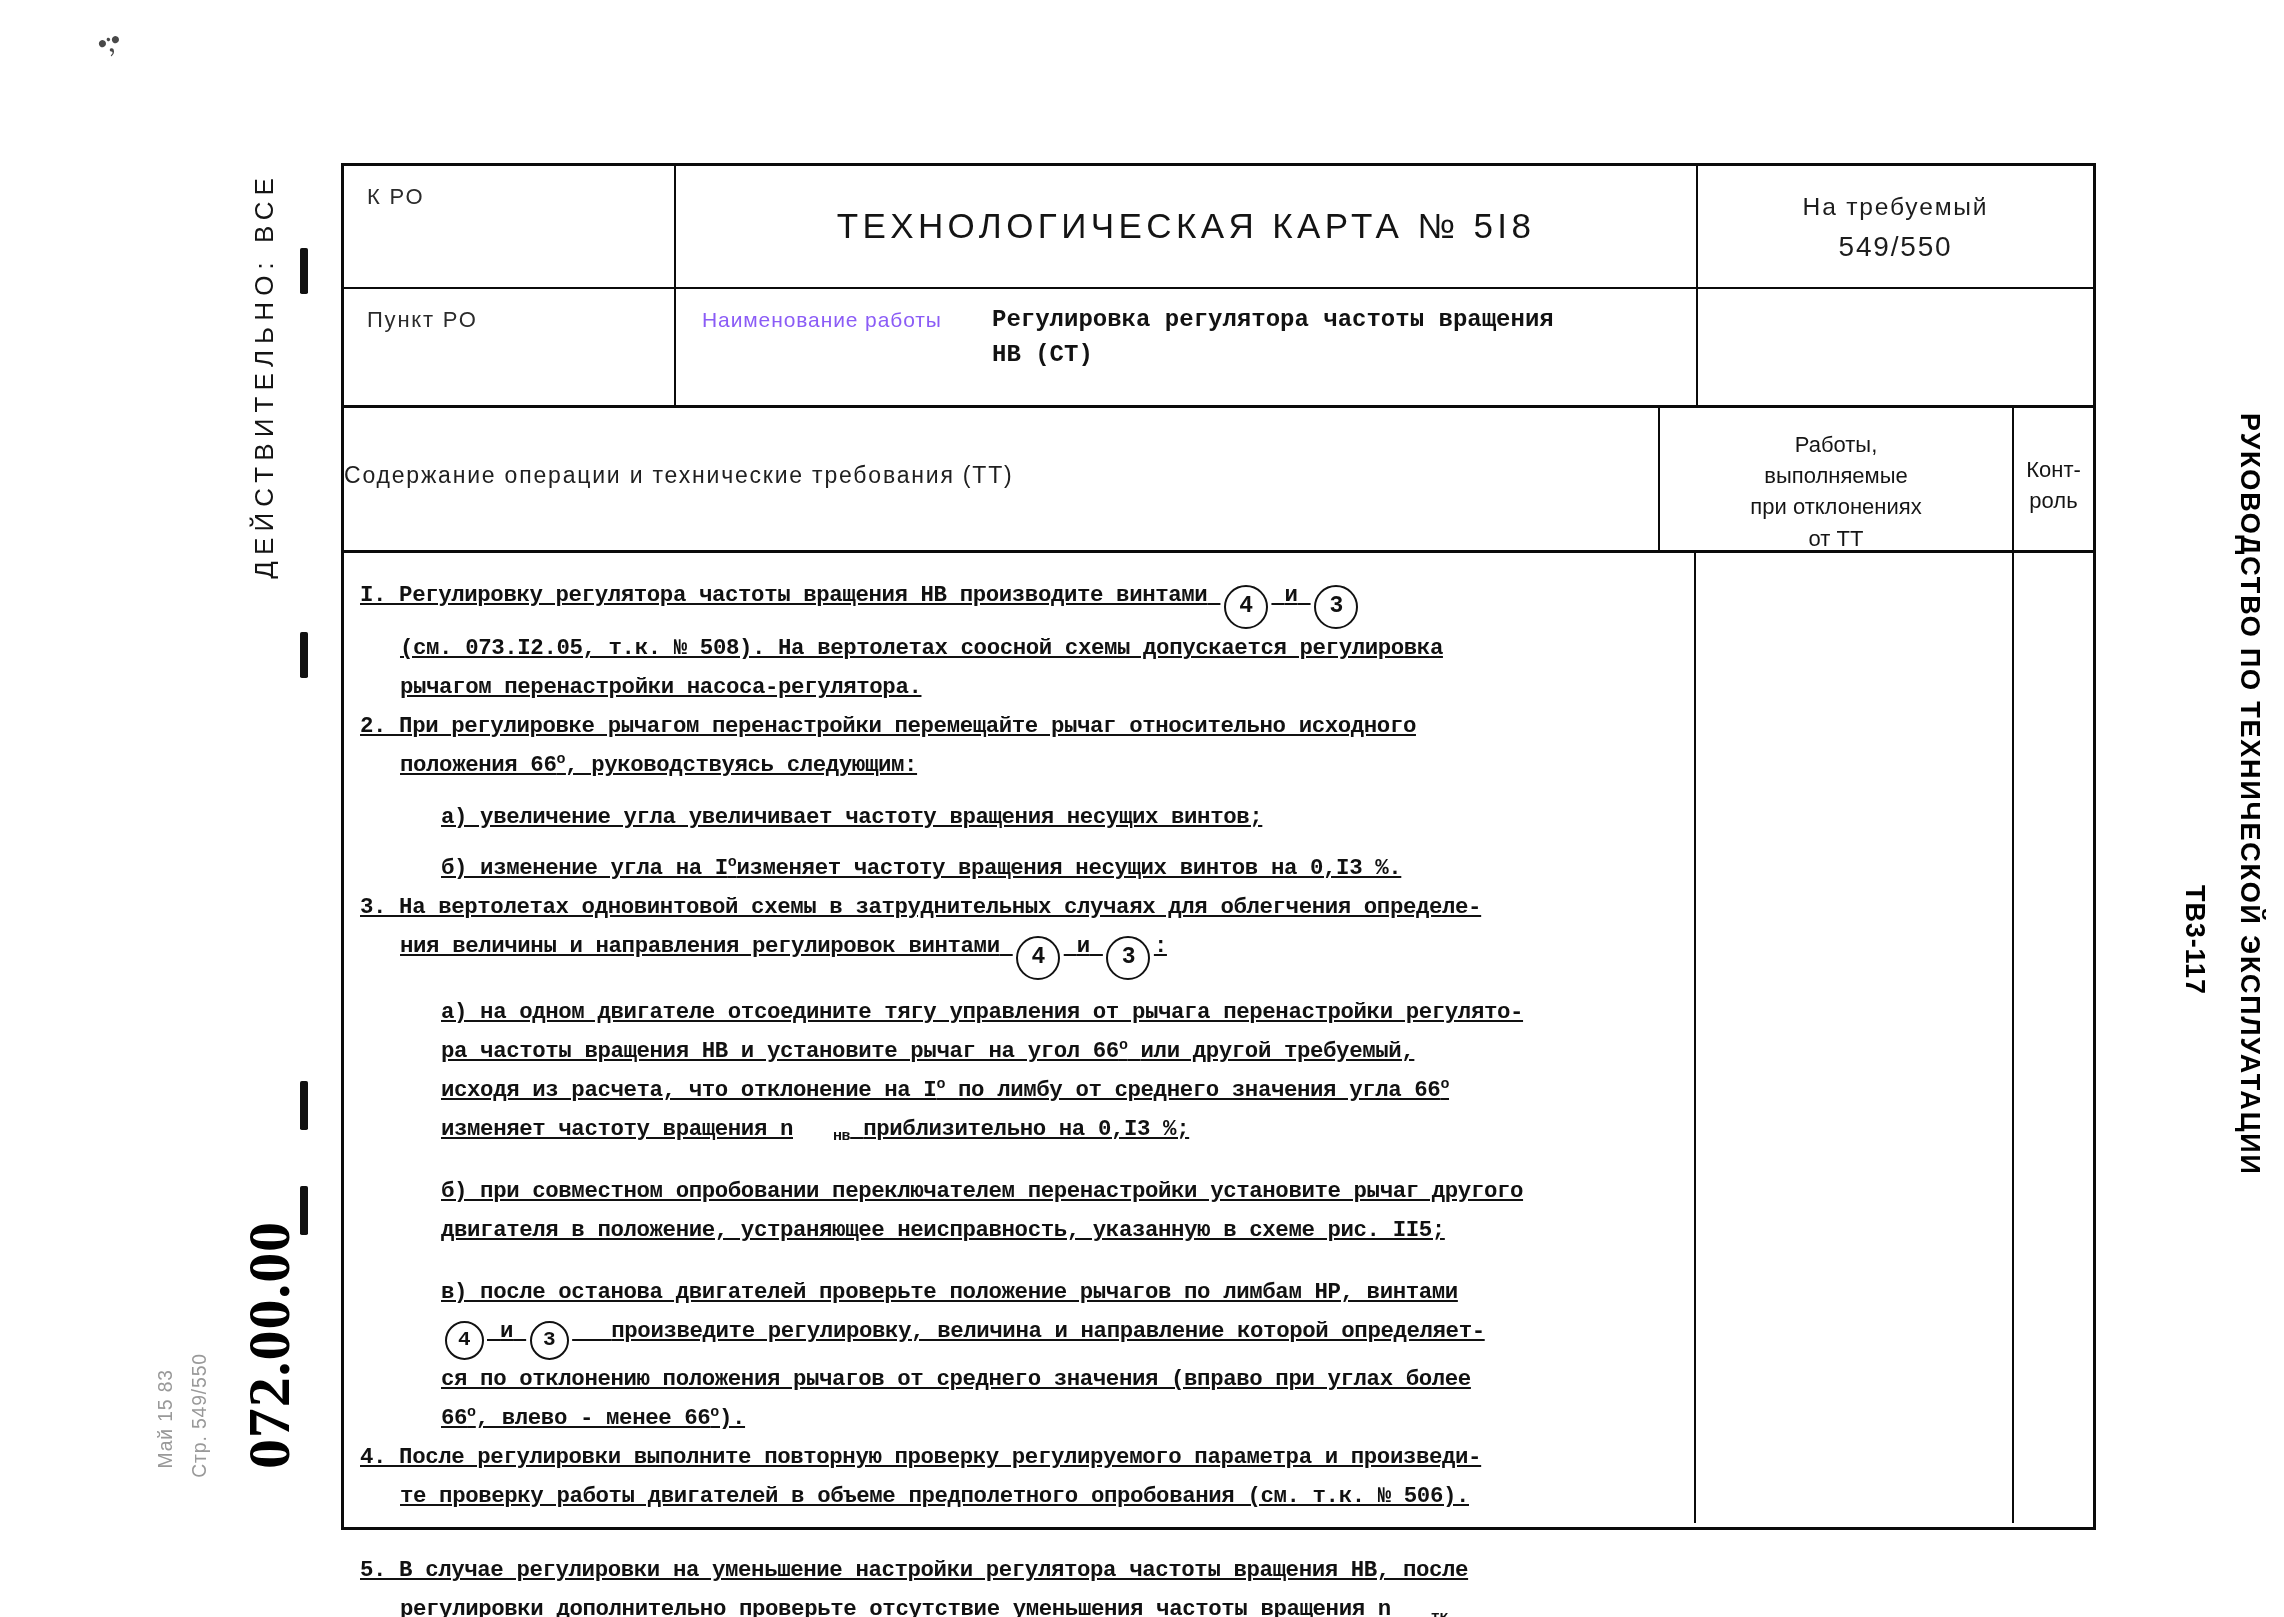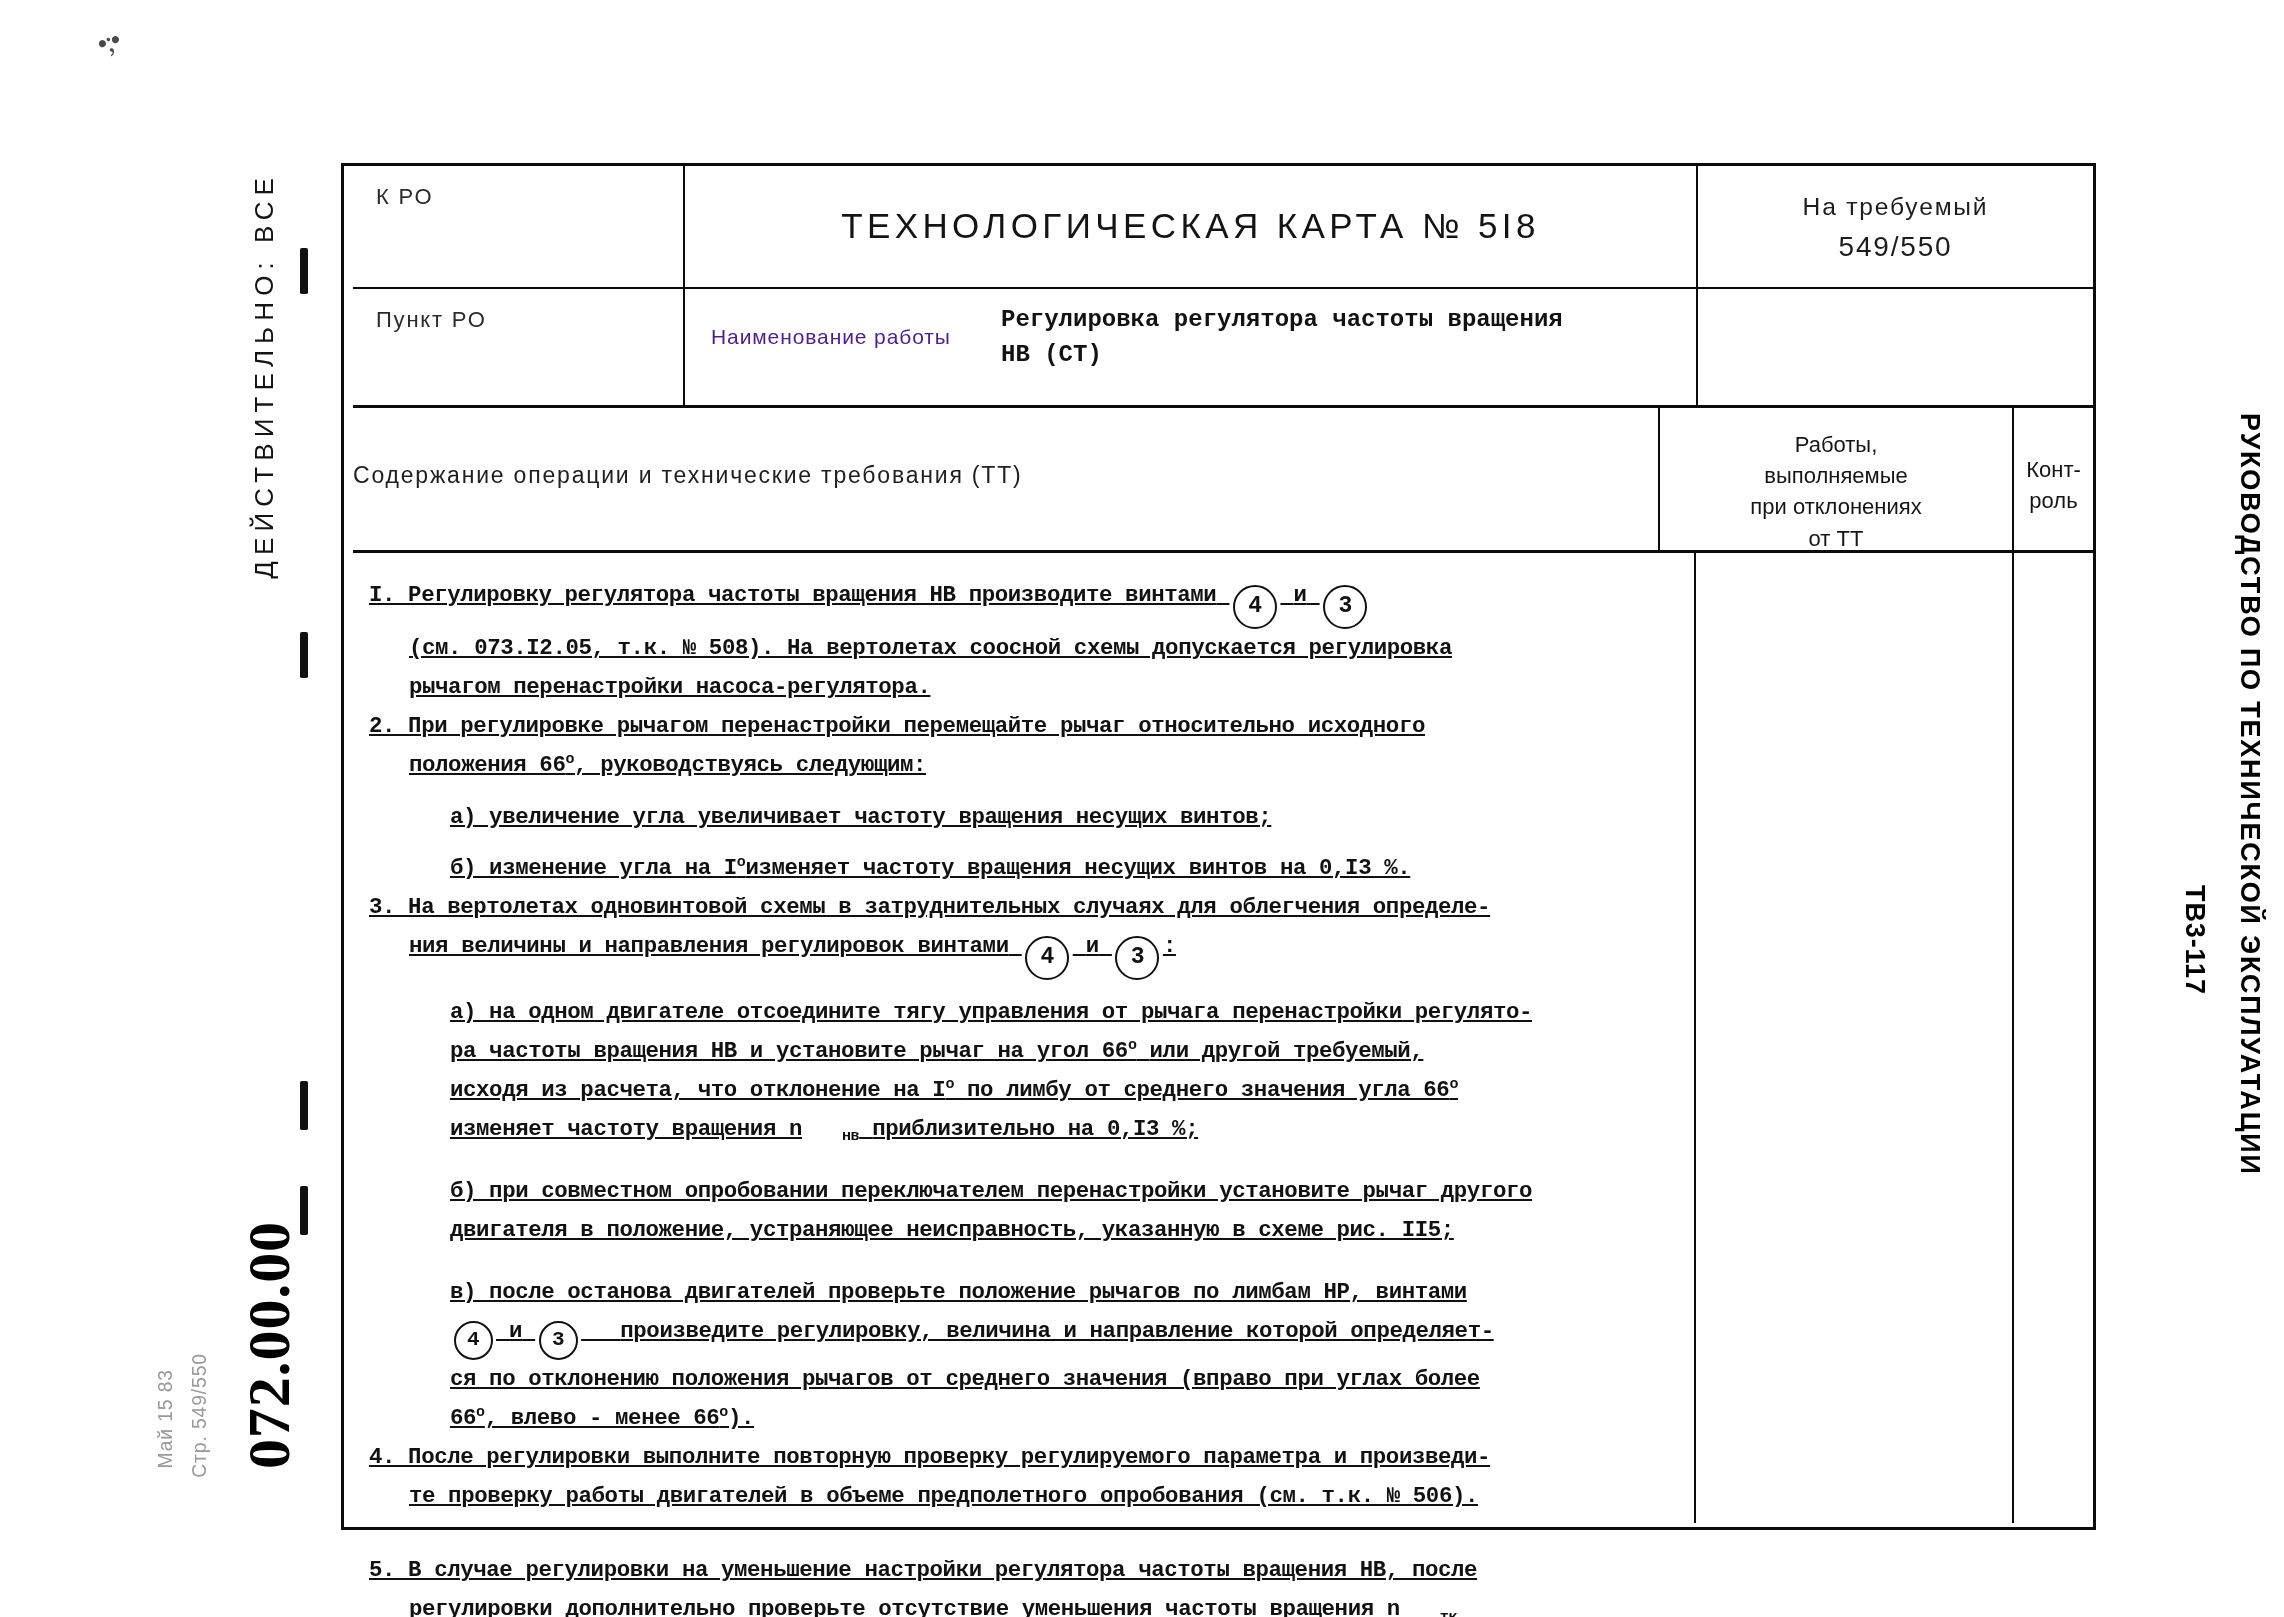--- a/index.html
+++ b/index.html
@@ -79,21 +79,20 @@
   }
 
   
   .frame{
     position:absolute;
     left:341px;top:163px;
     width:1755px;height:1367px;
     border:3.5px solid #0b0b0b;
     box-sizing:border-box;
     background:#fff;
-    padding-left:9px;
   }
 
   
   .hdr-row{display:flex;box-sizing:border-box;}
   #hdr-row-1{height:123px;border-bottom:2.6px solid #0b0b0b;}
   #hdr-row-2{height:119px;border-bottom:3.5px solid #0b0b0b;}
   #hdr-row-3{height:145px;border-bottom:3.5px solid #0b0b0b;}
 
   .cell{box-sizing:border-box;position:relative;}
   .c-ro{width:332px;border-right:2.6px solid #0b0b0b;}
@@ -113,21 +112,21 @@
   }
   #pages-block{
     position:absolute;left:0;right:0;top:23px;
     text-align:center;line-height:1.5;
   }
   #pages-label{font-size:24.6px;letter-spacing:1.8px;color:#1d1d1d;}
   #pages-value{font-size:28px;letter-spacing:1.8px;color:#1d1d1d;}
 
   #work-name-label{
     position:absolute;left:26px;top:19.3px;
-    font-size:21px;color:#4c1d95;letter-spacing:0.9px;margin-top:17px;
+    font-size:21px;color:#8b5cf6;letter-spacing:0.9px;
   }
   #work-name-value{
     position:absolute;left:316px;top:14px;right:16px;
     font-family:"Liberation Mono", monospace;
     font-size:24px;line-height:1.45;color:#121212;
     font-weight:600;letter-spacing:0px;
   }
 
   #content-col-head{
     position:absolute;left:0;right:0;top:54px;

